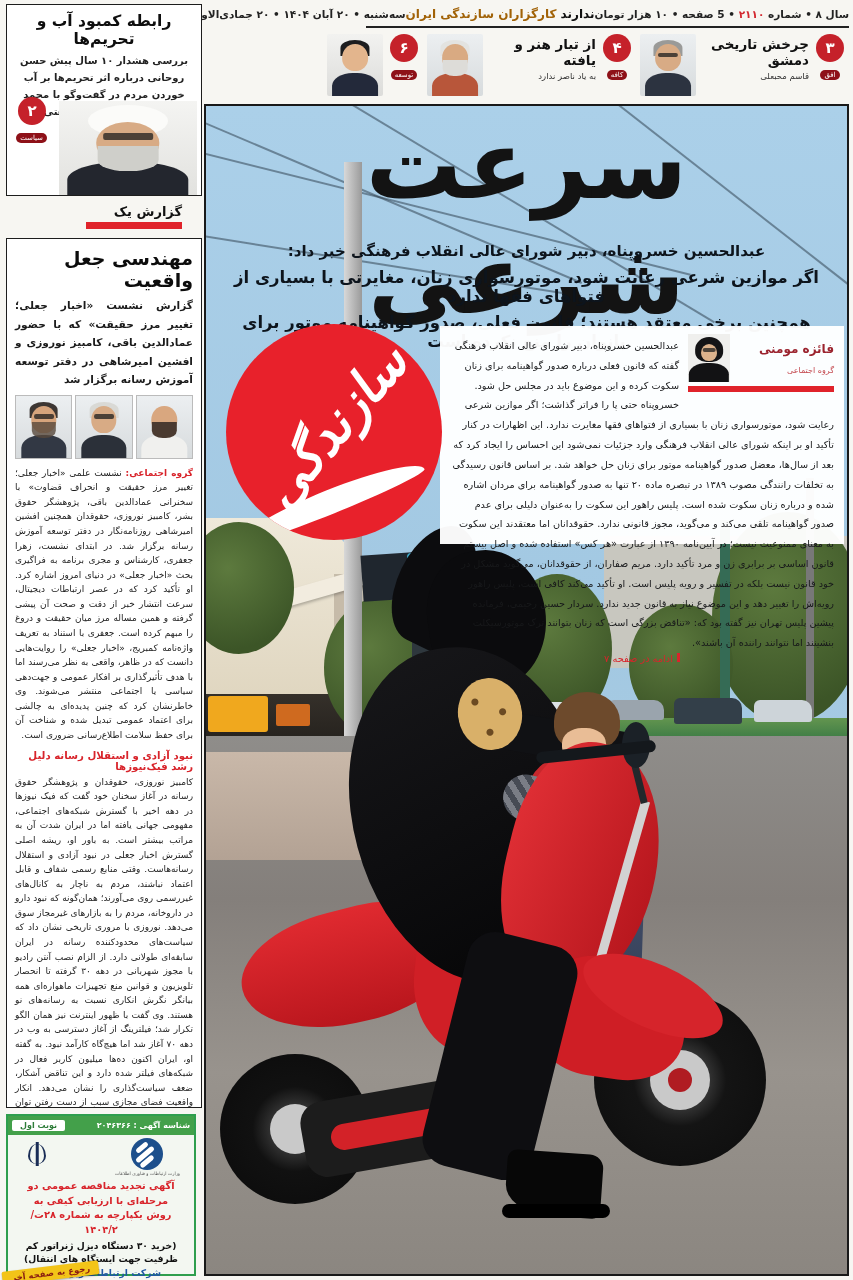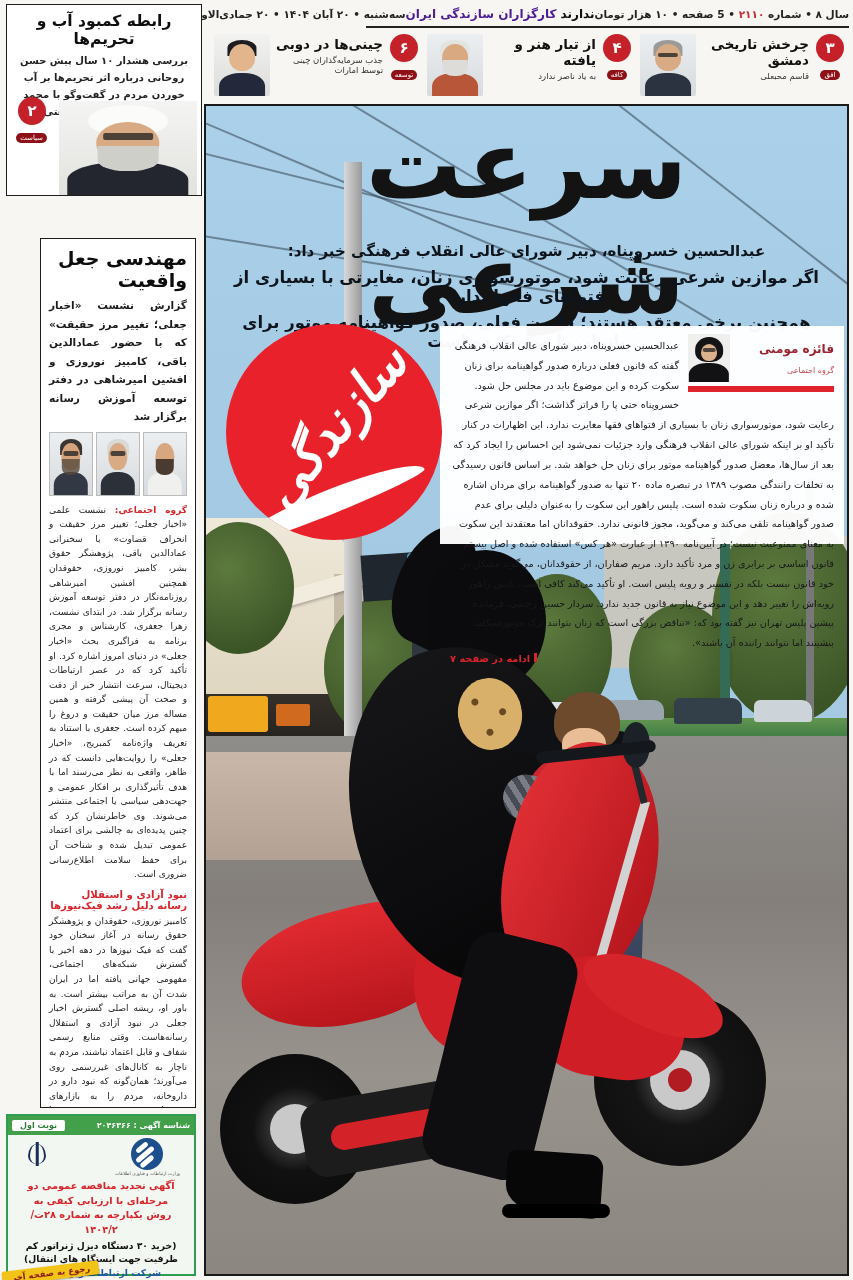--- a/index.html
+++ b/index.html
@@ -6,21 +6,21 @@
   html,body { background:#e8e6e1; }
   body { font-family:"DejaVu Sans", sans-serif; }
   #page { position:relative; width:853px; height:1280px; margin:0 auto; background:#f7f6f2; overflow:hidden; direction:rtl; }
 
   
   #header { position:absolute; left:366px; right:4px; top:2px; height:26px; border-bottom:2px solid #222;
             display:flex; align-items:center; justify-content:space-between; direction:rtl; }
   .hdr-txt { font-size:10.5px; font-weight:bold; color:#222; white-space:nowrap; }
   .hdr-issue { color:#d32830; }
   .masthead { font-size:12px; font-weight:bold; color:#111; white-space:nowrap; }
-  .masthead .red { color:#4c1d95; }
+  .masthead .red { color:#a16207; }
 
   
   #teasers { position:absolute; left:210px; right:4px; top:32px; height:70px; display:flex; direction:rtl; }
   .teaser { flex:1; display:flex; align-items:flex-start; gap:6px; padding:2px 4px; position:relative; }
   .badge { width:30px; flex:0 0 30px; text-align:center; }
   .badge .num { width:28px; height:28px; border-radius:50%; background:#c5212a; color:#fff; font-weight:bold;
                 font-size:15px; display:flex; align-items:center; justify-content:center; margin:0 auto; }
   .badge .sec { margin-top:-6px; background:#8e1118; color:#fff; font-size:7px; border-radius:8px; padding:1px 4px; display:inline-block; }
   .teaser-txt { flex:1; padding-top:2px; }
   .teaser-title { font-size:13.5px; font-weight:bold; color:#111; }
@@ -39,21 +39,21 @@
   #side-top { position:absolute; left:6px; top:4px; width:196px; height:192px; border:1.5px solid #1d1d1d; background:#fff; overflow:hidden; }
   .side-top-title { font-size:15.5px; font-weight:bold; text-align:center; color:#0e0e0e; padding:7px 4px 2px; }
   .side-top-sub { font-size:10px; font-weight:bold; color:#222; text-align:center; line-height:1.7; padding:2px 8px; }
   #side-top .badge { position:absolute; left:10px; top:92px; }
   #rouhani { position:absolute; left:52px; top:96px; width:138px; height:94px; }
 
   #section-label { position:absolute; left:6px; top:204px; width:196px; direction:rtl; padding-right:20px; }
   #section-label .lbl { font-size:13px; font-weight:bold; color:#111; }
   #section-label .bar { width:96px; height:7px; background:#e0232b; margin-top:3px; }
 
-  #report { position:absolute; left:6px; top:238px; width:156px; height:870px; border:1.5px solid #1d1d1d; background:#fff; padding:8px 8px 4px; overflow:hidden;margin-left:34px; }
+  #report { position:absolute; left:6px; top:238px; width:196px; height:870px; border:1.5px solid #1d1d1d; background:#fff; padding:8px 8px 4px; overflow:hidden; }
   .rep-title { font-size:19px; font-weight:bold; color:#0c0c0c; margin-bottom:5px; }
   .rep-lede { font-size:10.6px; font-weight:bold; color:#1b1b1b; line-height:1.75; text-align:justify; margin-bottom:6px; }
   .rep-photos { display:flex; gap:3px; margin:4px 0 7px; direction:rtl; }
   .rep-photos .ph { width:58px; height:64px; border:1px solid #bbb; }
   .rep-body { font-size:9px; line-height:1.62; text-align:justify; color:#1c1c1c; }
   .kicker { color:#d8242b; font-weight:bold; }
   .rep-subhead { font-size:10.2px; font-weight:bold; color:#d8242b; margin:7px 0 3px; }
 
   
   #ad { position:absolute; left:6px; top:1114px; width:190px; height:162px; border:2.5px solid #2f9e4e; background:#f3f7f1; overflow:visible; }
@@ -99,21 +99,21 @@
   #panel { position:absolute; left:234px; top:220px; width:404px; height:218px; background:rgba(255,255,255,.97);
            z-index:8; padding:8px 10px 6px; direction:rtl; }
   #byline { float:right; width:146px; margin-left:9px; margin-bottom:3px; }
   #byline .row { display:flex; direction:rtl; gap:6px; align-items:center; }
   #byline .names { flex:1; }
   .by-name { font-size:12px; font-weight:bold; color:#9b232e; }
   .by-group { font-size:8px; color:#c4494f; margin-top:10px; }
   .by-avatar { width:42px; height:48px; flex:0 0 42px; }
   #byline .bar { height:6px; background:#e0232b; margin-top:4px; }
   .panel-body { font-size:9.7px; line-height:1.63; text-align:justify; color:#17181a; }
-  .panel-continue { text-align:left; font-size:9.8px; font-weight:bold; color:#d8242b; margin-top:2px; }
+  .panel-continue { text-align:center; font-size:9.8px; font-weight:normal; color:#d8242b; margin-top:2px; }
   .panel-continue .vbar { display:inline-block; width:3px; height:9px; background:#d8242b; margin-left:4px; }
 
   
   .sc { position:absolute; }
   .tree { border-radius:50%; background:radial-gradient(circle at 40% 35%, #5d7a3e, #3c5527 75%); z-index:2; }
   #road { left:0; top:630px; width:645px; height:542px; z-index:3;
           background:linear-gradient(180deg,#8f8d8a 0%,#847f7b 30%,#98938d 62%,#8b8680 100%); }
   #median { left:168px; top:612px; width:477px; height:20px; z-index:3; background:linear-gradient(#63954f,#3f7d46); }
   #sidewalk { left:0; top:646px; width:190px; height:108px; z-index:3; background:linear-gradient(#c9b8a9,#b3a294); }
   .car { border-radius:6px 10px 3px 3px; z-index:4; }
@@ -166,24 +166,20 @@
             <div class="p-head" style="background:#d9aa82;"></div>
             <div class="p-beard" style="background:#dddcd8;"></div>
           </div>
       </div>
     </div>
     <div class="teaser">
       <div class="badge">
         <div class="num">۶</div>
         <div class="sec">توسعه</div>
       </div>
-      <div class="teaser-txt">
-        <div class="teaser-title">چینی‌ها در دوبی</div>
-        <div class="teaser-sub">جذب سرمایه‌گذاران چینی توسط امارات</div>
-      </div>
       <div class="tphoto">
         <div class="port" style="background:linear-gradient(#f2f2f0,#dcdcda);">
             <div class="p-body" style="background:#23293a;"></div>
             <div class="p-hair" style="background:#1d1d1f;"></div>
             <div class="p-head" style="background:#e3b58d;"></div>
           </div>
       </div>
     </div>
   </div>
 
@@ -198,20 +194,24 @@
       <div class="port" style="background:linear-gradient(#f4f4f2,#e2e2df);">
         <div class="p-body" style="background:#23262e; width:88%; height:42%;"></div>
         <div class="p-hair" style="background:#fbfbf9; height:34%; width:58%; top:4%; border-radius:50%;"></div>
         <div class="p-head" style="background:#d8ab85; top:22%;"></div>
         <div class="p-beard" style="background:#cfcfca; top:48%;"></div>
         <div class="p-glasses" style="top:34%;"></div>
       </div>
     </div>
   </div>
 
+  <div id="section-label">
+    <div class="lbl">گزارش یک</div>
+    <div class="bar"></div>
+  </div>
 
   <div id="report">
     <div class="rep-title">مهندسی جعل واقعیت</div>
     <div class="rep-lede">گزارش نشست «اخبار جعلی؛ تغییر مرز حقیقت» که با حضور عمادالدین باقی، کامبیز نوروزی و افشین امیرشاهی در دفتر توسعه آموزش رسانه برگزار شد</div>
     <div class="rep-photos">
       <div class="ph">
         <div class="port">
             <div class="p-body" style="background:#f0f0ee;"></div>
             <div class="p-head" style="background:#d9a77f;"></div>
             <div class="p-beard" style="background:#4a3a30;"></div>

